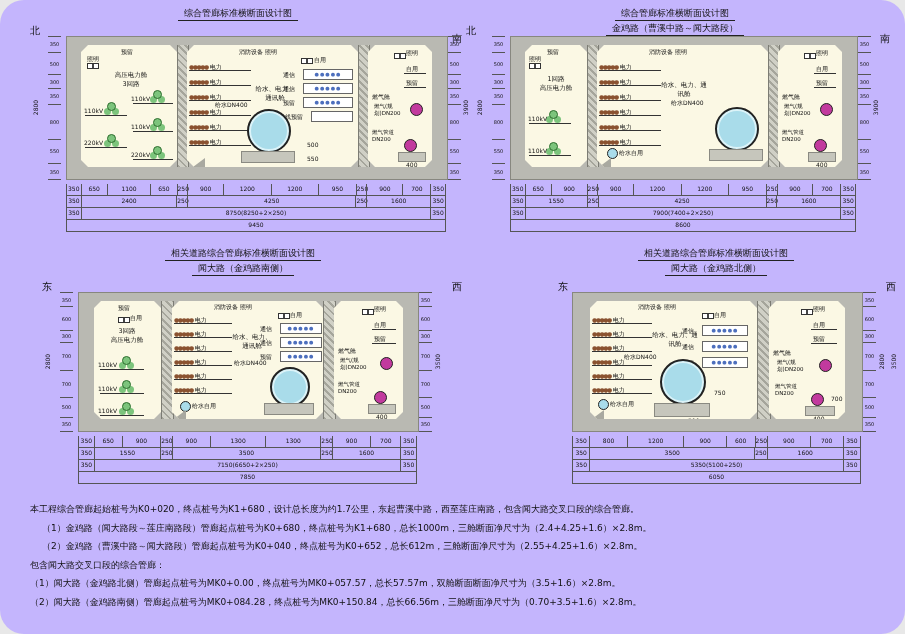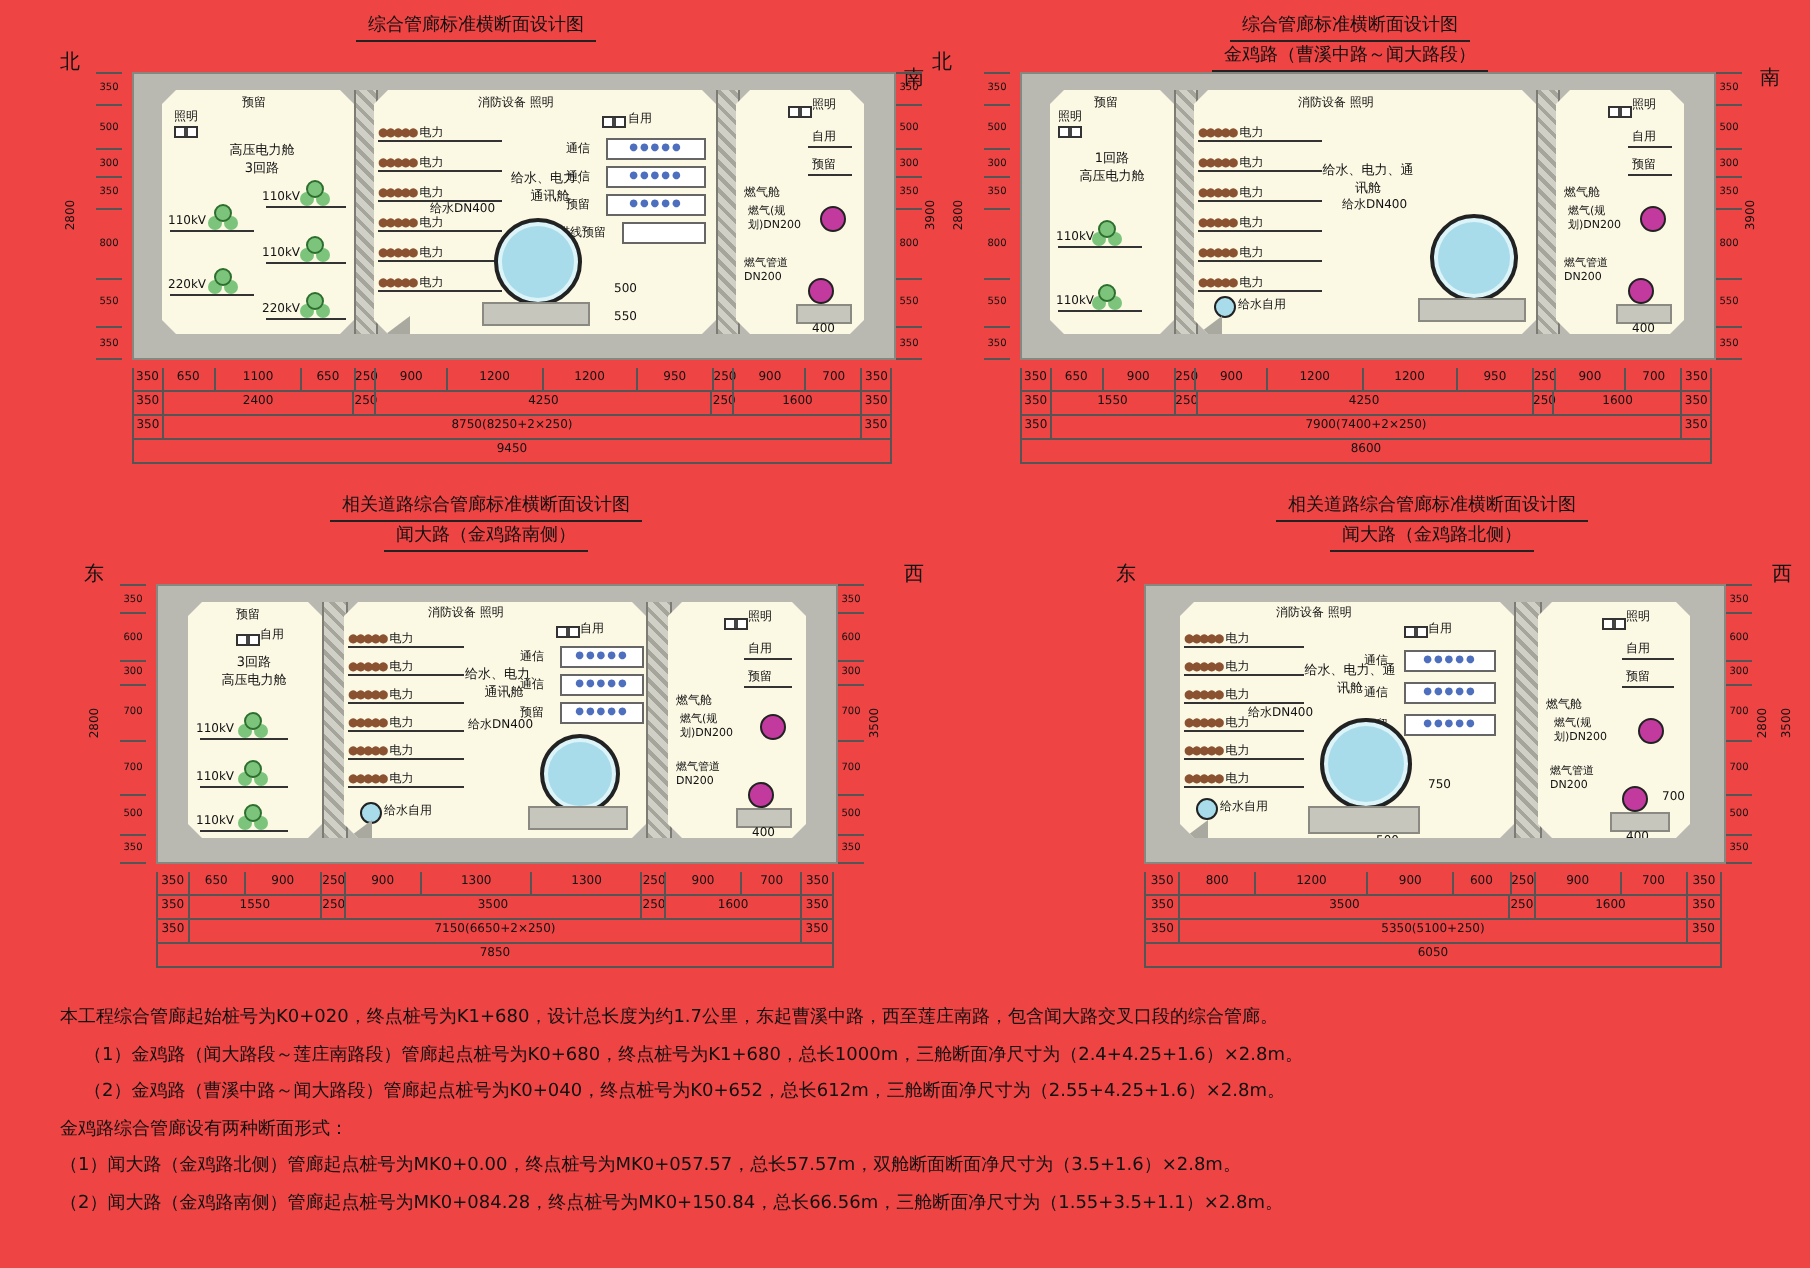--- a/index.html
+++ b/index.html
@@ -1,17 +1,17 @@
 <!DOCTYPE html>
 <html><head>
 <meta charset="utf-8">
 <style>
   html,body{margin:0;padding:0;background:#e8e8e8;}
-  .page{position:relative;width:905px;height:634px;background:#ef4444;overflow:hidden;
-        font-family:"DejaVu Sans",sans-serif;color:#111;}
+  .page{position:relative;width:905px;height:634px;background:#c4b5fd;overflow:hidden;
+        font-family:"DejaVu Sans",sans-serif;color:#111;border-radius:24px;}
   .panel{position:absolute;}
   .ptitle{position:absolute;text-align:center;font-size:9px;line-height:14px;color:#111;}
   .ptitle div{display:block;}
   .ptitle span{display:inline-block;border-bottom:1px solid #222;padding:0 6px;}
   .dir{position:absolute;font-size:10px;color:#111;}
   .dbox{position:absolute;background:#b9b9b2;border:1px solid #87877f;}
   .cav{position:absolute;background:#fbf8e4;
        clip-path:polygon(7px 0,calc(100% - 7px) 0,100% 7px,100% calc(100% - 7px),calc(100% - 7px) 100%,7px 100%,0 calc(100% - 7px),0 7px);}
   .wall{position:absolute;background:repeating-linear-gradient(45deg,#a5a59b 0 2px,#d0d0c6 2px 5px);
         border-left:1px solid #7c7c74;border-right:1px solid #7c7c74;}
@@ -593,18 +593,18 @@
       <div class="dimrow">
           <span class="dimcell" style="flex-grow: 6050;">6050</span>
         </div>
     </div>
   </div>
 
   <div class="notes" style="left:30px;top:500px;width:860px;">
     <div>本工程综合管廊起始桩号为K0+020，终点桩号为K1+680，设计总长度为约1.7公里，东起曹溪中路，西至莲庄南路，包含闻大路交叉口段的综合管廊。</div>
     <div class="ind">（1）金鸡路（闻大路段～莲庄南路段）管廊起点桩号为K0+680，终点桩号为K1+680，总长1000m，三舱断面净尺寸为（2.4+4.25+1.6）×2.8m。</div>
     <div class="ind">（2）金鸡路（曹溪中路～闻大路段）管廊起点桩号为K0+040，终点桩号为K0+652，总长612m，三舱断面净尺寸为（2.55+4.25+1.6）×2.8m。</div>
-    <div>金鸡路综合管廊设有两种断面形式：</div>
+    <div>包含闻大路交叉口段的综合管廊：</div>
     <div>（1）闻大路（金鸡路北侧）管廊起点桩号为MK0+0.00，终点桩号为MK0+057.57，总长57.57m，双舱断面断面净尺寸为（3.5+1.6）×2.8m。</div>
-    <div>（2）闻大路（金鸡路南侧）管廊起点桩号为MK0+084.28，终点桩号为MK0+150.84，总长66.56m，三舱断面净尺寸为（1.55+3.5+1.1）×2.8m。</div>
+    <div>（2）闻大路（金鸡路南侧）管廊起点桩号为MK0+084.28，终点桩号为MK0+150.84，总长66.56m，三舱断面净尺寸为（0.70+3.5+1.6）×2.8m。</div>
   </div>
 
 </div>
 
 </body></html>

